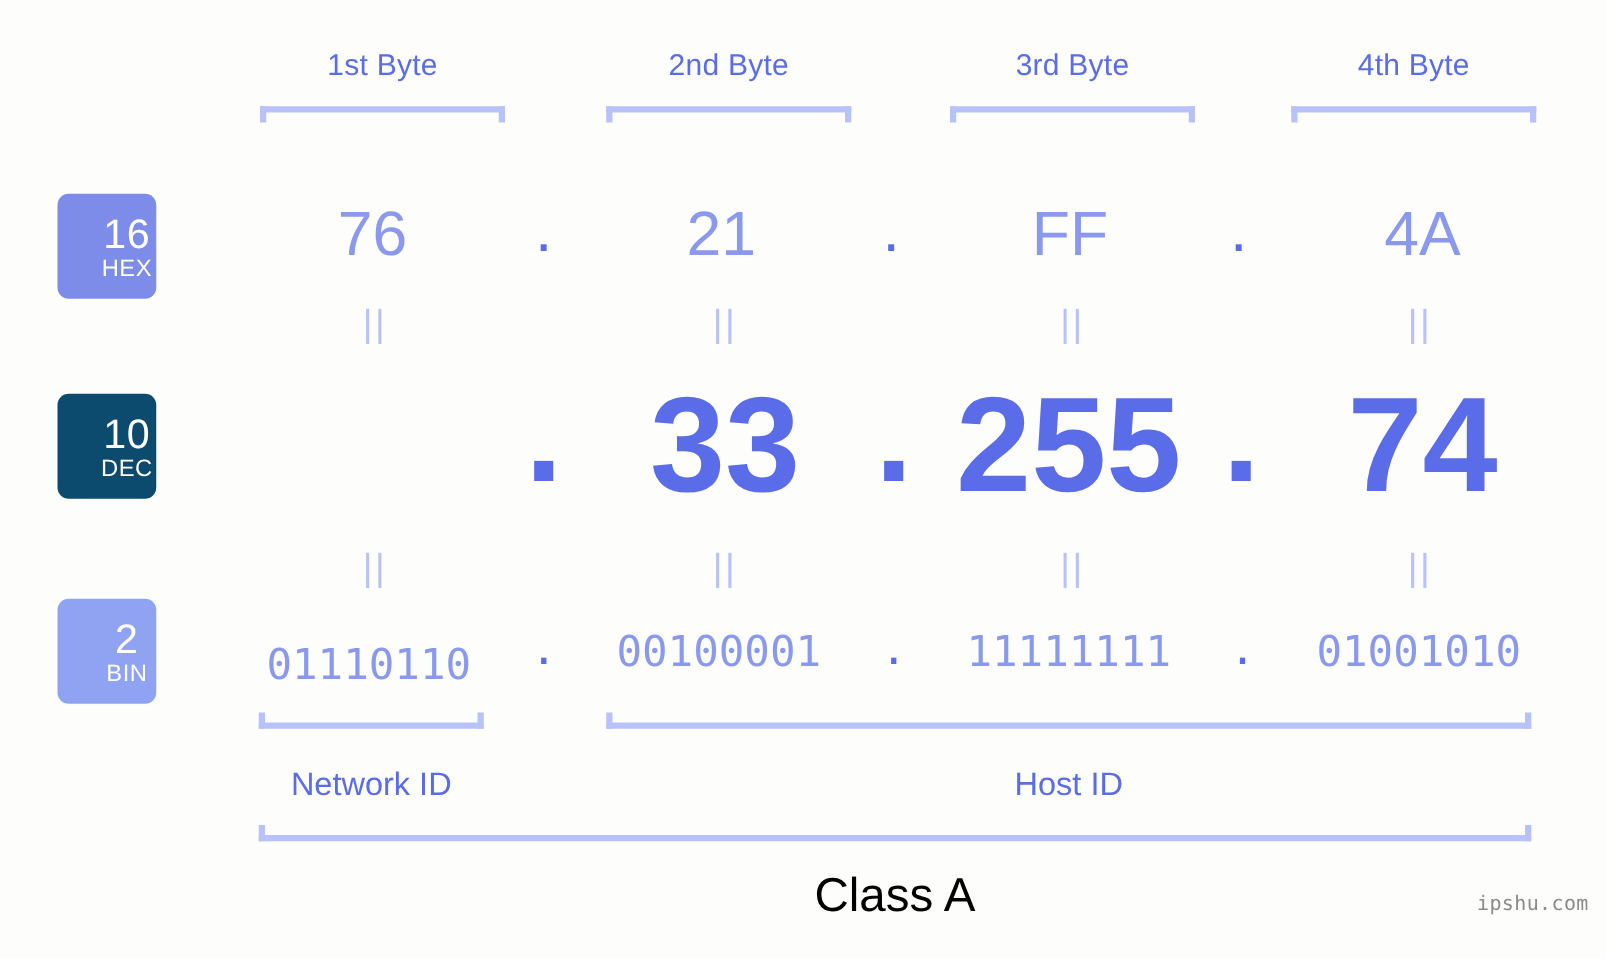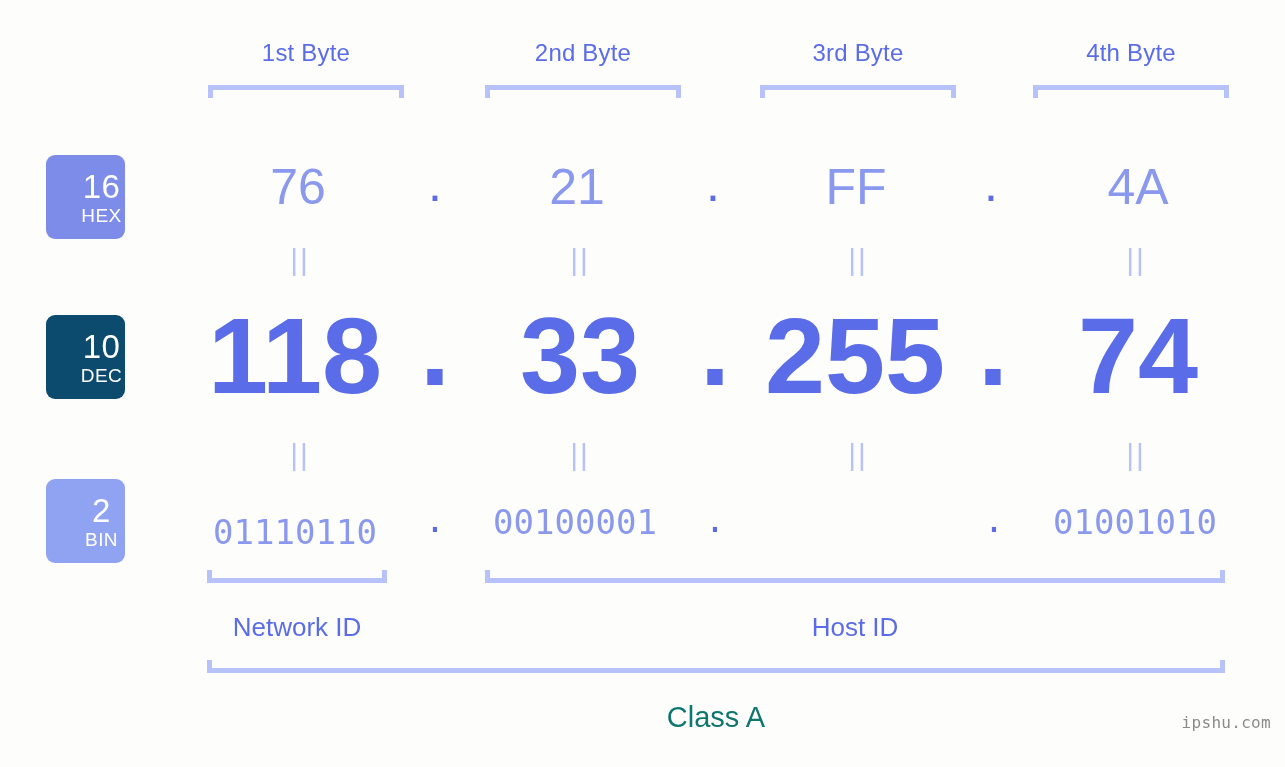--- a/index.html
+++ b/index.html
@@ -172,22 +172,22 @@
     text-align: center;
     font-size: 26px;
     color: #5a6ce8;
     white-space: nowrap;
   }
   .class-label {
     position: absolute;
     height: 40px;
     line-height: 40px;
     text-align: center;
-    font-size: 29px;
-    color: #0f766e;
+    font-size: 38px;
+    color: #000000;
     white-space: nowrap;
   }
 
   
   .watermark {
     position: absolute;
     right: 14px;
     top: 713px;
     font-size: 16px;
     color: #8b8b8b;
@@ -226,21 +226,20 @@
   <div class="eqmark" style="left:280px; top:245px;">||</div>
   <div class="eqmark" style="left:560px; top:245px;">||</div>
   <div class="eqmark" style="left:838px; top:245px;">||</div>
   <div class="eqmark" style="left:1116px; top:245px;">||</div>
 
   <div class="badge" id="badge-dec">
     <span class="num">10</span>
     <span class="sub">DEC</span>
   </div>
 
-  <div class="dec-val" style="left:180px; width:230px;">118</div>
   <div class="dec-dot" style="left:405px; width:60px;">.</div>
   <div class="dec-val" style="left:465px; width:230px;">33</div>
   <div class="dec-dot" style="left:685px; width:60px;">.</div>
   <div class="dec-val" style="left:740px; width:230px;">255</div>
   <div class="dec-dot" style="left:963px; width:60px;">.</div>
   <div class="dec-val" style="left:1023px; width:230px;">74</div>
 
   <div class="eqmark" style="left:280px; top:440px;">||</div>
   <div class="eqmark" style="left:560px; top:440px;">||</div>
   <div class="eqmark" style="left:838px; top:440px;">||</div>
@@ -248,20 +247,21 @@
 
   <div class="badge" id="badge-bin">
     <span class="num">2</span>
     <span class="sub">BIN</span>
   </div>
 
   <div class="bin-val" style="left:197px; width:196px;margin-top:10px;">01110110</div>
   <div class="bin-dot" style="left:400px; width:70px;">.</div>
   <div class="bin-val" style="left:477px; width:196px;">00100001</div>
   <div class="bin-dot" style="left:680px; width:70px;">.</div>
+  <div class="bin-val" style="left:757px; width:196px;">11111111</div>
   <div class="bin-dot" style="left:959px; width:70px;">.</div>
   <div class="bin-val" style="left:1037px; width:196px;">01001010</div>
 
   <div class="bracket-up" style="left:207px; top:570px; width:180px;"></div>
   <div class="bracket-up" style="left:485px; top:570px; width:740px;"></div>
 
   <div class="id-label" style="left:207px; top:610px; width:180px;">Network ID</div>
   <div class="id-label" style="left:485px; top:610px; width:740px;">Host ID</div>
 
   <div class="bracket-up" style="left:207px; top:660px; width:1018px;"></div>

